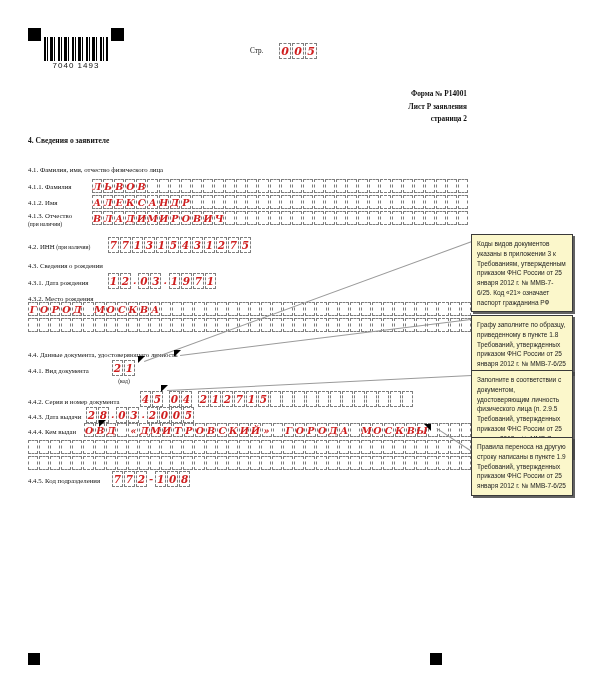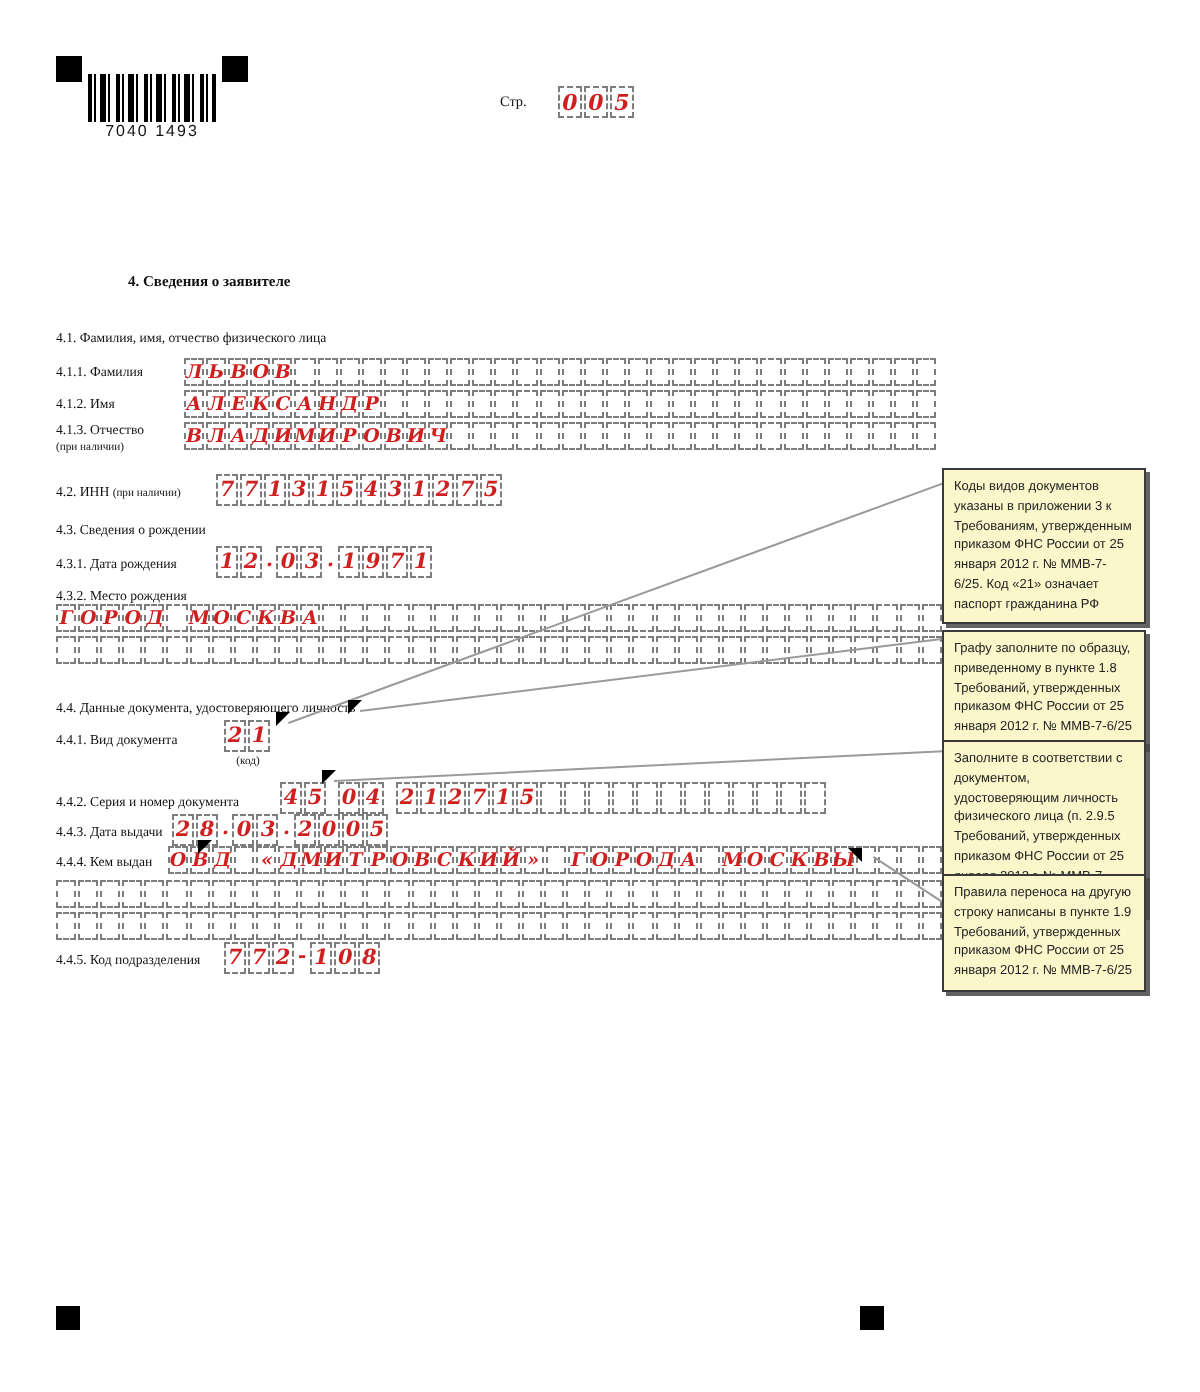--- a/index.html
+++ b/index.html
@@ -52,22 +52,27 @@
   <div class="barcode"></div>
   <div class="barcode-num">7040 1493</div>
 
   <div class="lbl" style="left:250px;top:47px;font-size:7.2px;">Стр.</div>
   <div class="cellrow cells-pg" style="left:279px;top:43px;">
       <span class="cell">0</span>
       <span class="cell">0</span>
       <span class="cell">5</span>
     </div>
 
-
-  <div class="hdr" style="left:28px;top:136px;margin-left:36px;">4. Сведения о заявителе</div>
+  <div class="formtitle">
+    <div>Форма № Р14001</div>
+    <div>Лист Р заявления</div>
+    <div>страница 2</div>
+  </div>
+
+  <div class="hdr" style="left:28px;top:136px;">4. Сведения о заявителе</div>
   <div class="lbl" style="left:28px;top:166px;">4.1. Фамилия, имя, отчество физического лица</div>
 
   <div class="lbl" style="left:28px;top:183px;">4.1.1. Фамилия</div>
   <div class="cellrow cells-grid" style="left:92px;top:179px;">
       <span class="cell">Л</span>
       <span class="cell">Ь</span>
       <span class="cell">В</span>
       <span class="cell">О</span>
       <span class="cell">В</span>
       <span class="cell"></span>

